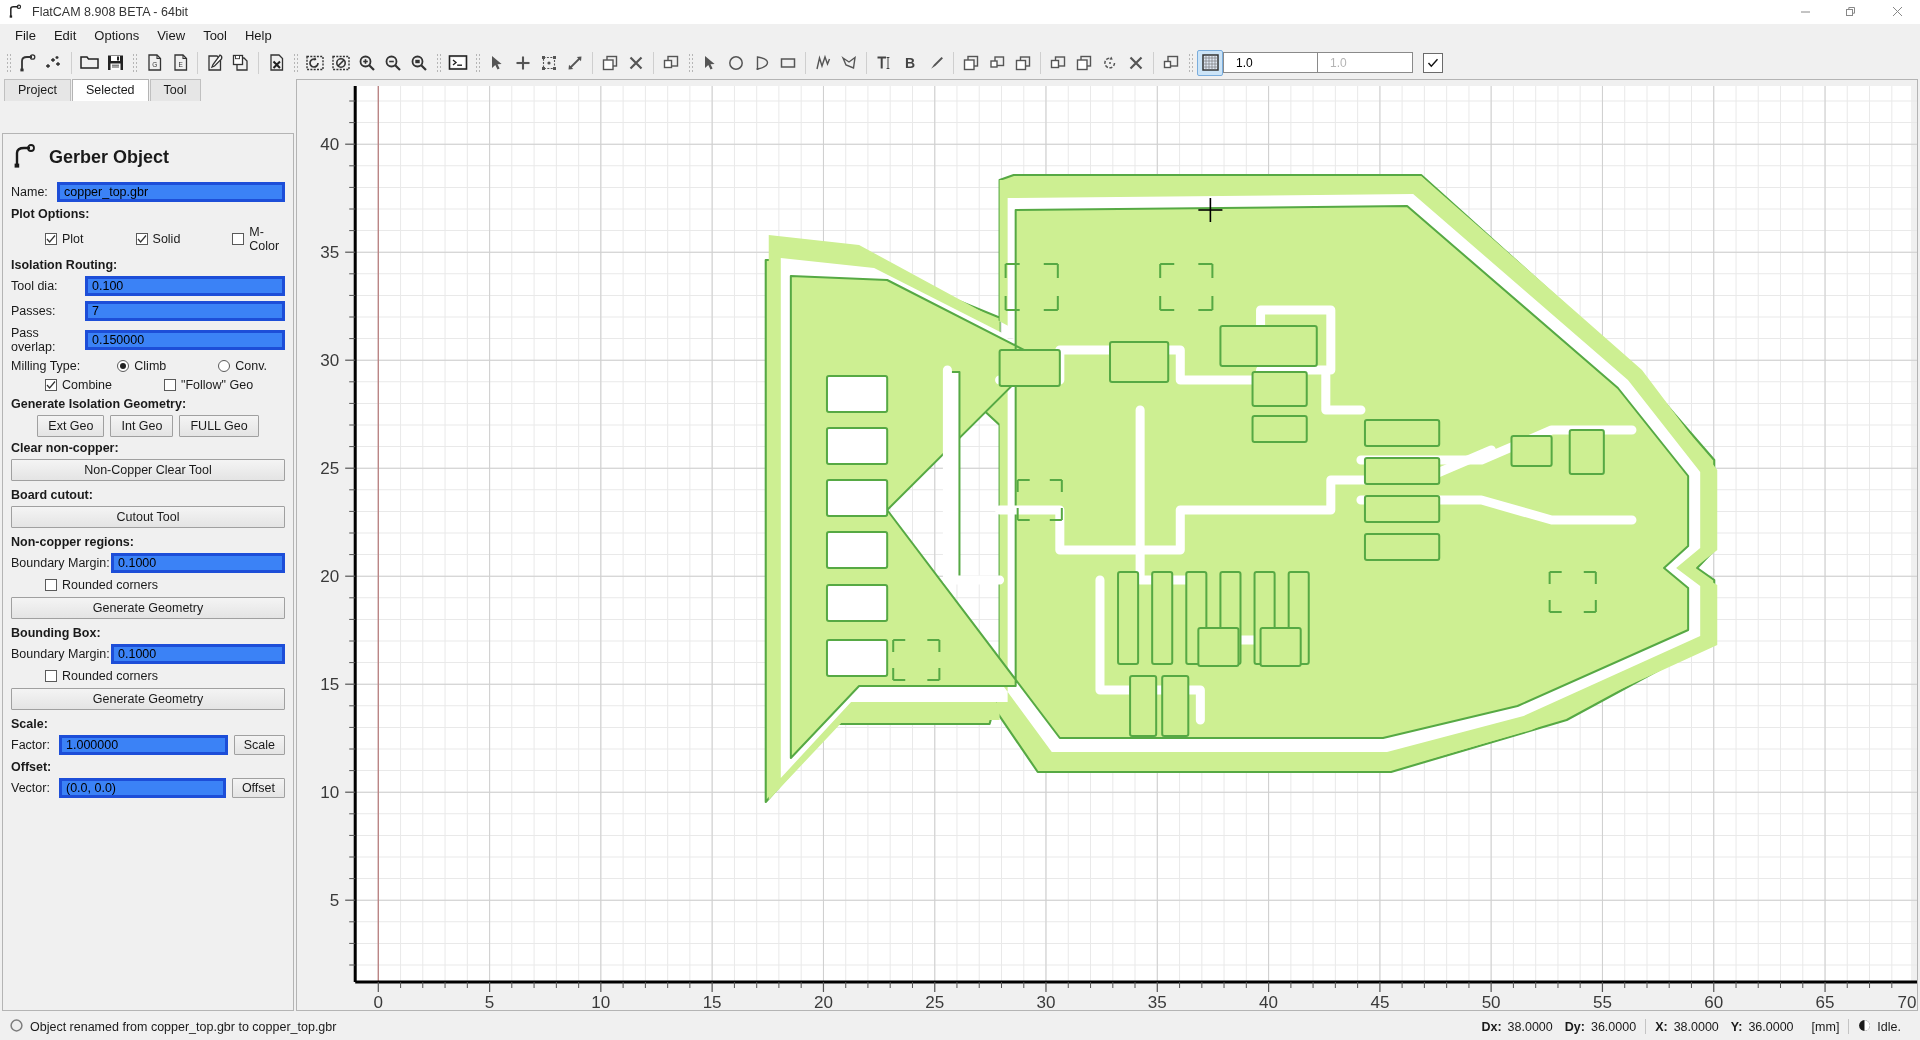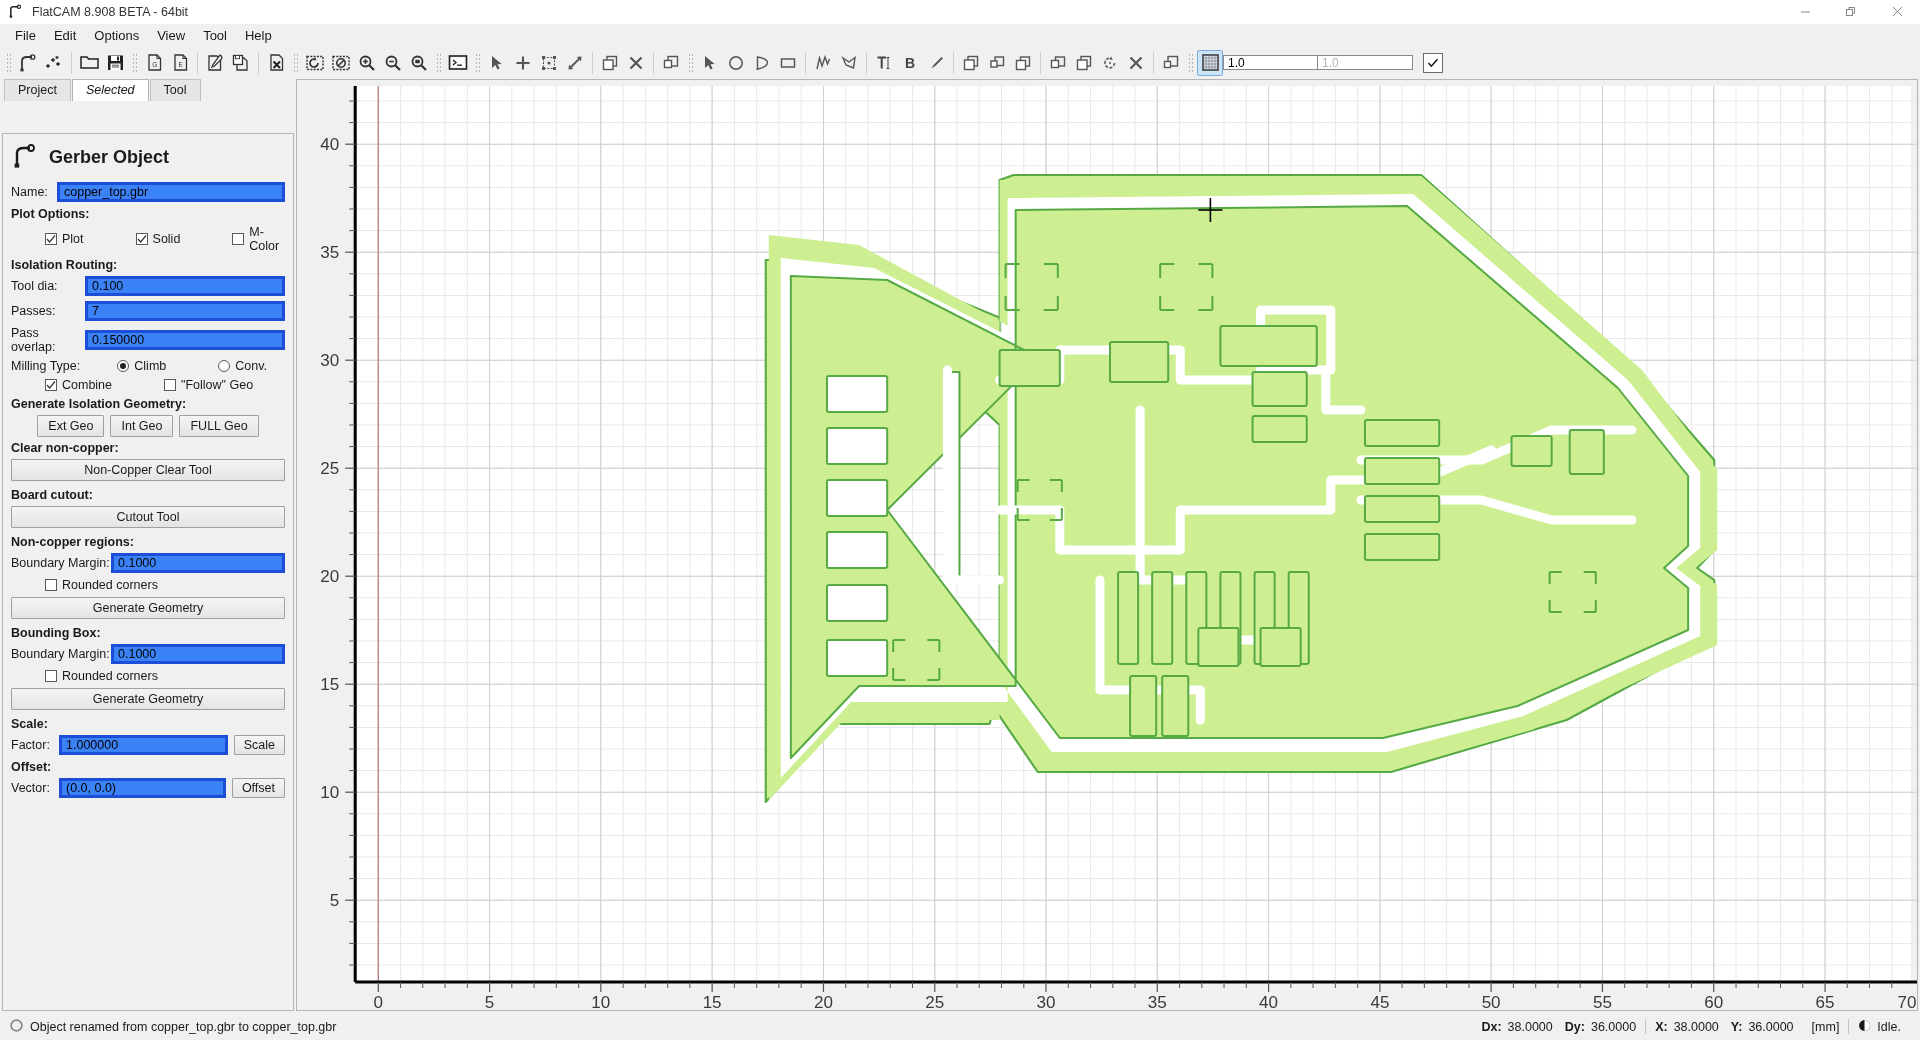--- a/index.html
+++ b/index.html
@@ -38,41 +38,41 @@
     background-size: 3px 4px; background-position: 1px 1px;
     opacity: 0.9;
   }
   .tbtn {
     width: 26px; height: 26px; display: flex; align-items: center; justify-content: center;
     border: 1px solid transparent; border-radius: 2px;
   }
   .tbtn.active { background: #cce4f7; border: 1px solid #7aaddd; }
   .tb-sep { width: 1px; height: 22px; background: #cfcfcf; margin: 0 4px; }
   .tb-input {
-    height: 15px; border: 1px solid #8a8a8a; background: #fff; font-size: 12px;
-    padding: 0 4px; display:flex; align-items:center; color:#000;
+    height: 21px; border: 1px solid #8a8a8a; background: #fff; font-size: 12px;
+    padding: 0 12px; display:flex; align-items:center; color:#000;
   }
   .tb-input.dim { color: #b4b4b4; }
   .tb-check {
     width: 20px; height: 20px; border: 1px solid #6b6b6b; background: #fff;
     display:flex;align-items:center;justify-content:center; font-size: 13px; color: #111;
   }
 
   
   .body { flex: 1 1 auto; display: flex; min-height: 0; background: #f0f0f0; }
 
   
   .leftcol { width: 296px; flex: 0 0 296px; display: flex; flex-direction: column; background: #f0f0f0; padding-left: 2px; }
   .tabrow { display: flex; height: 22px; align-items: flex-end; padding-left: 2px; }
   .tab {
     padding: 3px 13px 4px 13px; font-size: 12.5px; border: 1px solid #c0c0c0;
     border-bottom: none; background: #e6e6e6; color: #1a1a1a; margin-right: 1px;
     border-radius: 0;
   }
-  .tab.selected { background: #ffffff; border-color: #b4b4b4; position: relative; z-index: 2; font-style: italic; }
+  .tab.selected { background: #ffffff; border-color: #b4b4b4; position: relative; z-index: 2; }
   .panel {
     flex: 1 1 auto; border: 1px solid #b4b4b4; background: #f0f0f0;
     margin-right: 2px; margin-bottom: 2px; overflow: hidden; padding: 7px 8px 0 8px;
     min-height: 0;
     margin-top: 32px;
   }
   .panel-head { display: flex; align-items: center; gap: 10px; margin-bottom: 10px; margin-top: 2px; }
   .panel-head .ptitle { font-size: 18px; font-weight: bold; color: #1a1a1a; }
   .row { display: flex; align-items: center; margin-bottom: 5px; }
   .lbl { font-size: 12.5px; color: #1a1a1a; }

